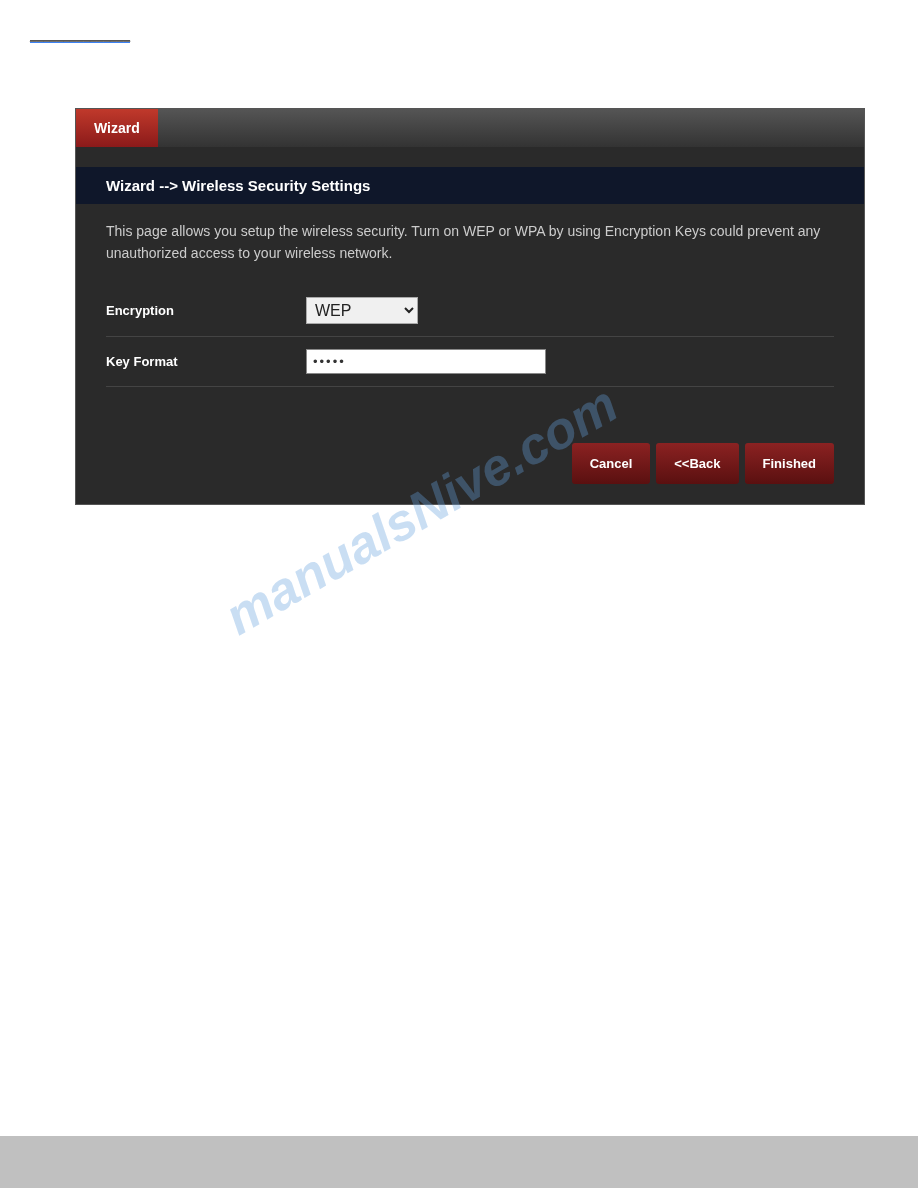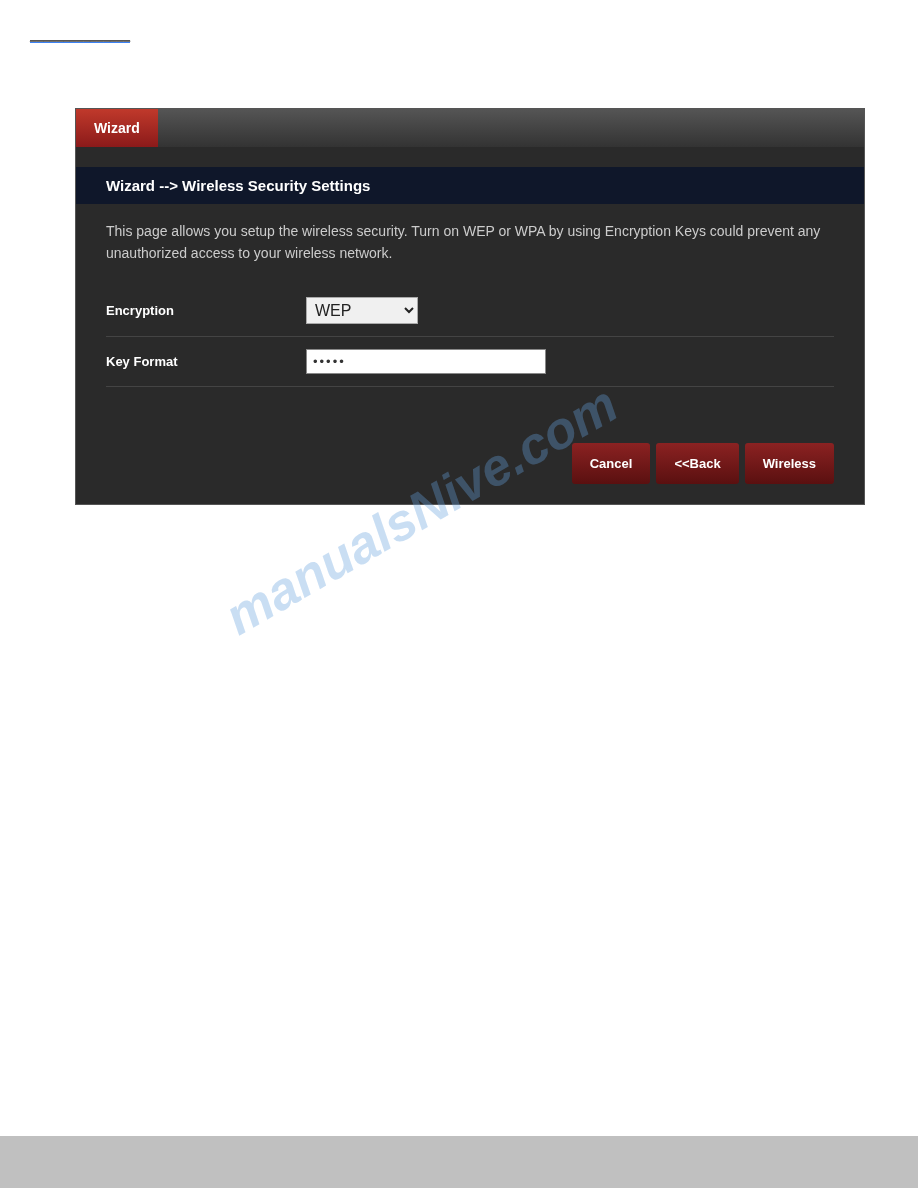--- a/index.html
+++ b/index.html
@@ -213,21 +213,21 @@
           <td>
             <input type="password" class="key-setting-input" value="*****" style="">
           </td>
         </tr>
       </tbody>
     </table>
 
     <div class="buttons-area">
       <button class="btn">Cancel</button>
       <button class="btn">&lt;&lt;Back</button>
-      <button class="btn">Wireless</button>
+      <button class="btn">Finished</button>
     </div>
 
   </div>
 </div>
 
 <div class="watermark">manualsNive.com</div>
 
 <div class="bottom-bar"></div>
 
 </body></html>

